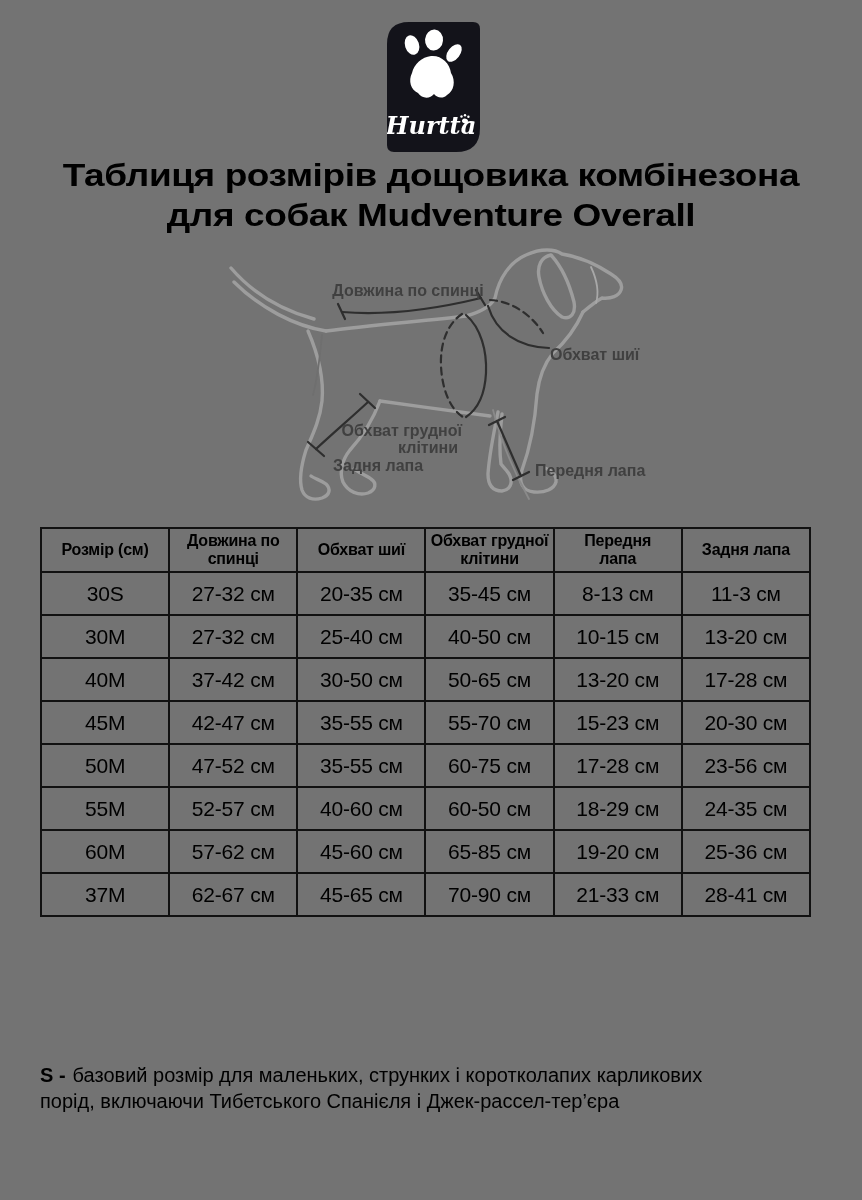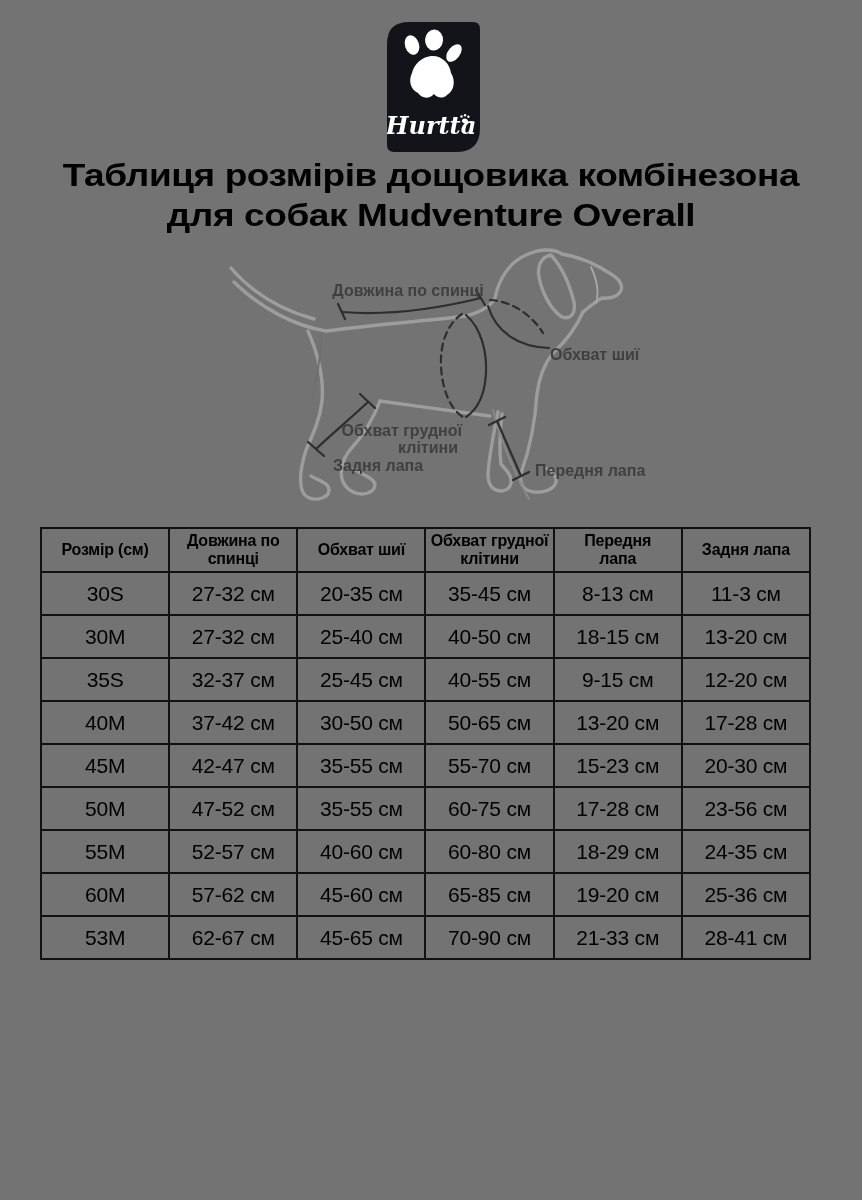--- a/index.html
+++ b/index.html
@@ -127,30 +127,22 @@
           <td>20-35 см</td>
           <td>35-45 см</td>
           <td>8-13 см</td>
           <td>11-3 см</td>
         </tr>
         <tr>
           <td>30M</td>
           <td>27-32 см</td>
           <td>25-40 см</td>
           <td>40-50 см</td>
-          <td>18-15 см</td>
+          <td>10-15 см</td>
           <td>13-20 см</td>
-        </tr>
-        <tr>
-          <td>35S</td>
-          <td>32-37 см</td>
-          <td>25-45 см</td>
-          <td>40-55 см</td>
-          <td>9-15 см</td>
-          <td>12-20 см</td>
         </tr>
         <tr>
           <td>40M</td>
           <td>37-42 см</td>
           <td>30-50 см</td>
           <td>50-65 см</td>
           <td>13-20 см</td>
           <td>17-28 см</td>
         </tr>
         <tr>
@@ -166,39 +158,41 @@
           <td>47-52 см</td>
           <td>35-55 см</td>
           <td>60-75 см</td>
           <td>17-28 см</td>
           <td>23-56 см</td>
         </tr>
         <tr>
           <td>55M</td>
           <td>52-57 см</td>
           <td>40-60 см</td>
-          <td>60-80 см</td>
+          <td>60-50 см</td>
           <td>18-29 см</td>
           <td>24-35 см</td>
         </tr>
         <tr>
           <td>60M</td>
           <td>57-62 см</td>
           <td>45-60 см</td>
           <td>65-85 см</td>
           <td>19-20 см</td>
           <td>25-36 см</td>
         </tr>
         <tr>
-          <td>53M</td>
+          <td>37M</td>
           <td>62-67 см</td>
           <td>45-65 см</td>
           <td>70-90 см</td>
           <td>21-33 см</td>
           <td>28-41 см</td>
         </tr>
       </tbody>
   </table>
 
   <div class="notes">
+    <p class="note"><strong>S -</strong><span>базовий розмір для маленьких, струнких і коротколапих карликових
+порід, включаючи Тибетського Спанієля і Джек-рассел-тер’єра</span></p>
   </div>
 
 </div>
 
 </body></html>

